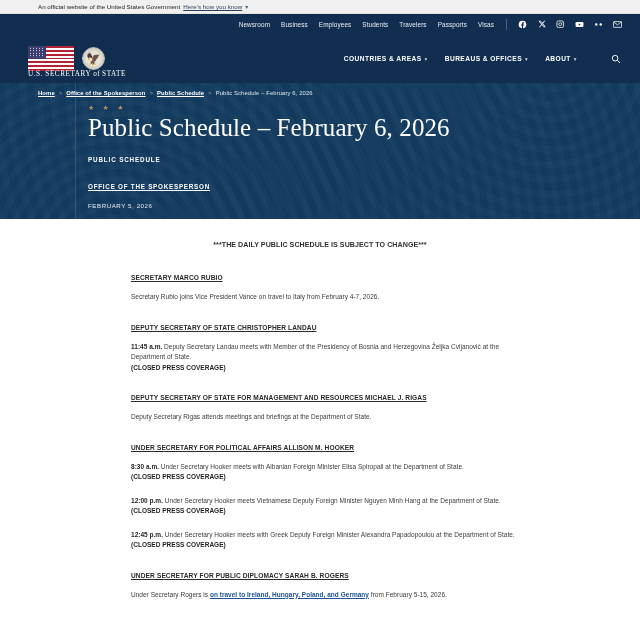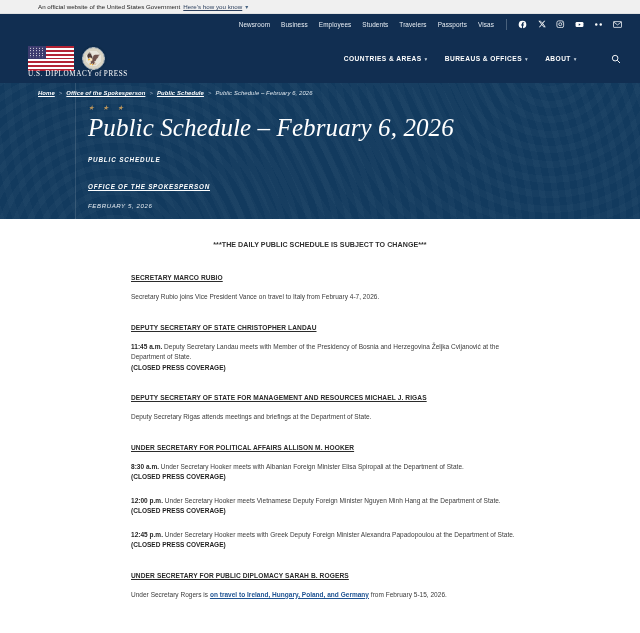--- a/index.html
+++ b/index.html
@@ -185,21 +185,20 @@
     cursor: pointer;
   }
 
   
   .hero {
     background-color: #123a5e;
     position: relative;
     padding: 0;
     height: 136px;
     overflow: hidden;
-    font-style: italic;
   }
   .hero::before {
     content: "";
     position: absolute; inset: 0;
     background-image:
       repeating-radial-gradient(circle at 18% 130%, rgba(255,255,255,.022) 0 6px, rgba(0,0,0,0) 6px 13px),
       repeating-radial-gradient(circle at 86% -20%, rgba(255,255,255,.018) 0 7px, rgba(0,0,0,0) 7px 15px);
     pointer-events: none;
   }
   .hero-rule {
@@ -388,23 +387,23 @@
     <div class="flag">
       <div class="stripes"></div>
       <div class="canton"></div>
     </div>
     <div class="seal">
       <div class="ring"></div>
       <div class="eagle">🦅</div>
     </div>
   </div>
   <div class="brand-text">
-    <span>U.S. DIPLOMACY</span>
+    <span>U.S. SECRETARY</span>
     <span class="of">of</span>
-    <span>PRESS</span>
+    <span>STATE</span>
   </div>
   <div class="mainnav">
     <div class="navitem">
       <span>COUNTRIES &amp; AREAS</span>
       <span class="caret">▾</span>
     </div>
     <div class="navitem">
       <span>BUREAUS &amp; OFFICES</span>
       <span class="caret">▾</span>
     </div>

